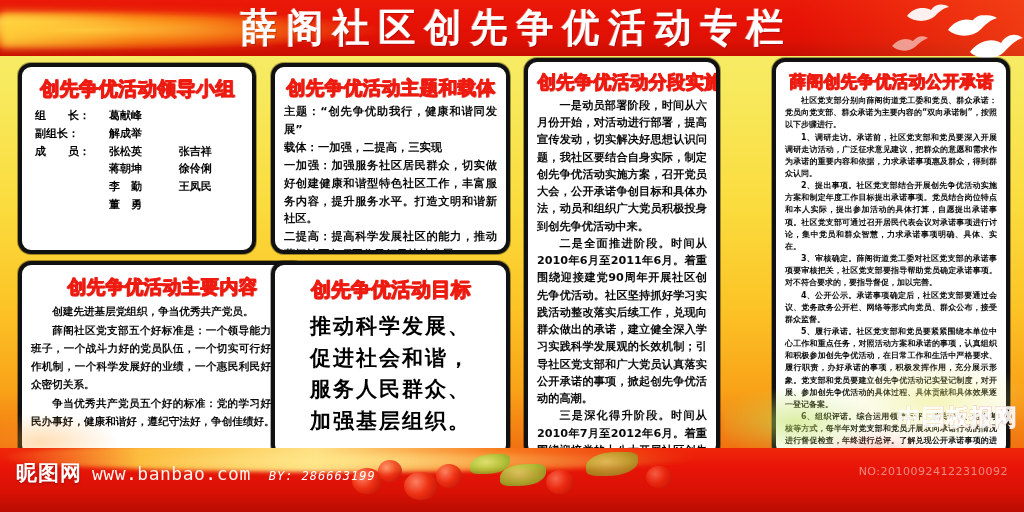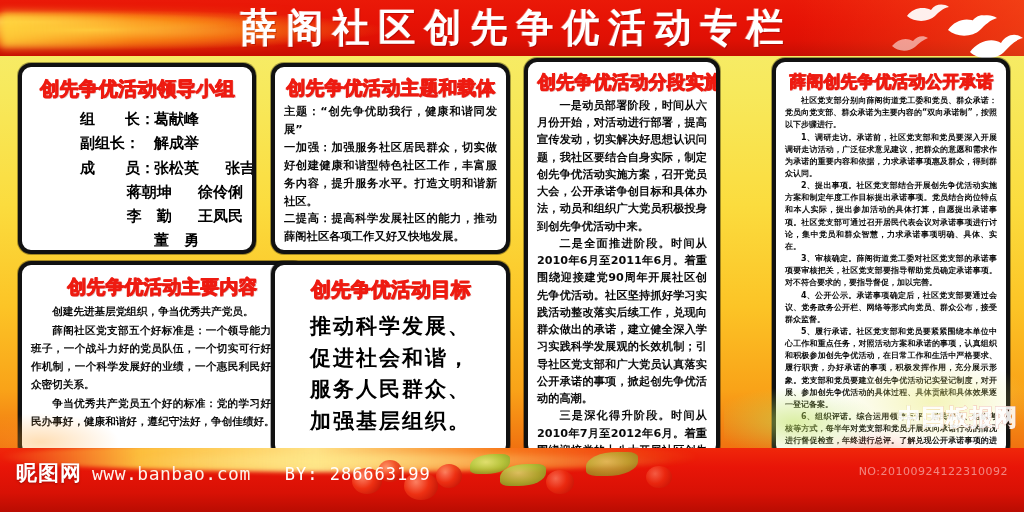--- a/index.html
+++ b/index.html
@@ -98,21 +98,21 @@
     font-family: "DejaVu Sans", "Liberation Sans", sans-serif;
     text-align: justify;
     text-justify: inter-ideograph;
   }
   .panel-body p { margin: 0 0 0 0; }
   .panel-body p.indent { text-indent: 2em; }
 
   
   #panel-leadership { left: 18px; top: 63px; width: 238px; height: 191px; }
   #panel-leadership .panel-title { font-size: 19.5px; margin: 4px 0 7px 0; }
-  #roster { font-size: 15px; line-height: 1.62; font-weight: bold; padding-left: 4px; margin-left: 45px; }
+  #roster { font-size: 11px; line-height: 1.62; font-weight: bold; padding-left: 4px; }
   .roster-row { display: flex; align-items: baseline; white-space: nowrap; }
   .roster-role {
     display: inline-block;
     width: 74px;
     letter-spacing: 0;
   }
   .roster-names { display: inline-block; }
   .roster-names .n1 { display: inline-block; width: 66px; }
 
   
@@ -184,23 +184,24 @@
   }
   #brand-url {
     color: #fdf3ea;
     font-family: "DejaVu Sans Mono", "Liberation Mono", monospace;
     font-size: 18px;
     letter-spacing: 0.5px;
   }
   #brand-by {
     color: #ffffff;
     font-family: "DejaVu Sans Mono", "Liberation Mono", monospace;
-    font-size: 17px;
+    font-size: 12px;
     letter-spacing: 1px;
-    margin-left: 24px;
+    margin-left: 8px;
+    font-style: italic;
   }
 
   
   .flower {
     position: absolute;
     border-radius: 50%;
     background: radial-gradient(circle at 35% 35%, #ff8a6a 0%, #ef3314 45%, #b00c02 100%);
     opacity: 0.92;
   }
   .leaf {
@@ -346,20 +347,21 @@
         <span class="roster-role"></span>
         <span class="roster-names"><span class="n1">董　勇</span></span>
       </div>
     </div>
   </div>
 
   <div class="panel" id="panel-theme">
     <div class="panel-title">创先争优活动主题和载体</div>
     <div class="panel-body">
       <p>主题：“创先争优助我行，健康和谐同发展”</p>
+      <p>载体：一加强，二提高，三实现</p>
       <p>一加强：加强服务社区居民群众，切实做好创建健康和谐型特色社区工作，丰富服务内容，提升服务水平。打造文明和谐新社区。</p>
       <p>二提高：提高科学发展社区的能力，推动薛阁社区各项工作又好又快地发展。</p>
 
     </div>
   </div>
 
   <div class="panel" id="panel-stages">
     <div class="panel-title">创先争优活动分段实施</div>
     <div class="panel-body">
       <p class="indent">一是动员部署阶段，时间从六月份开始，对活动进行部署，提高宣传发动，切实解决好思想认识问题，我社区要结合自身实际，制定创先争优活动实施方案，召开党员大会，公开承诺争创目标和具体办法，动员和组织广大党员积极投身到创先争优活动中来。</p>

